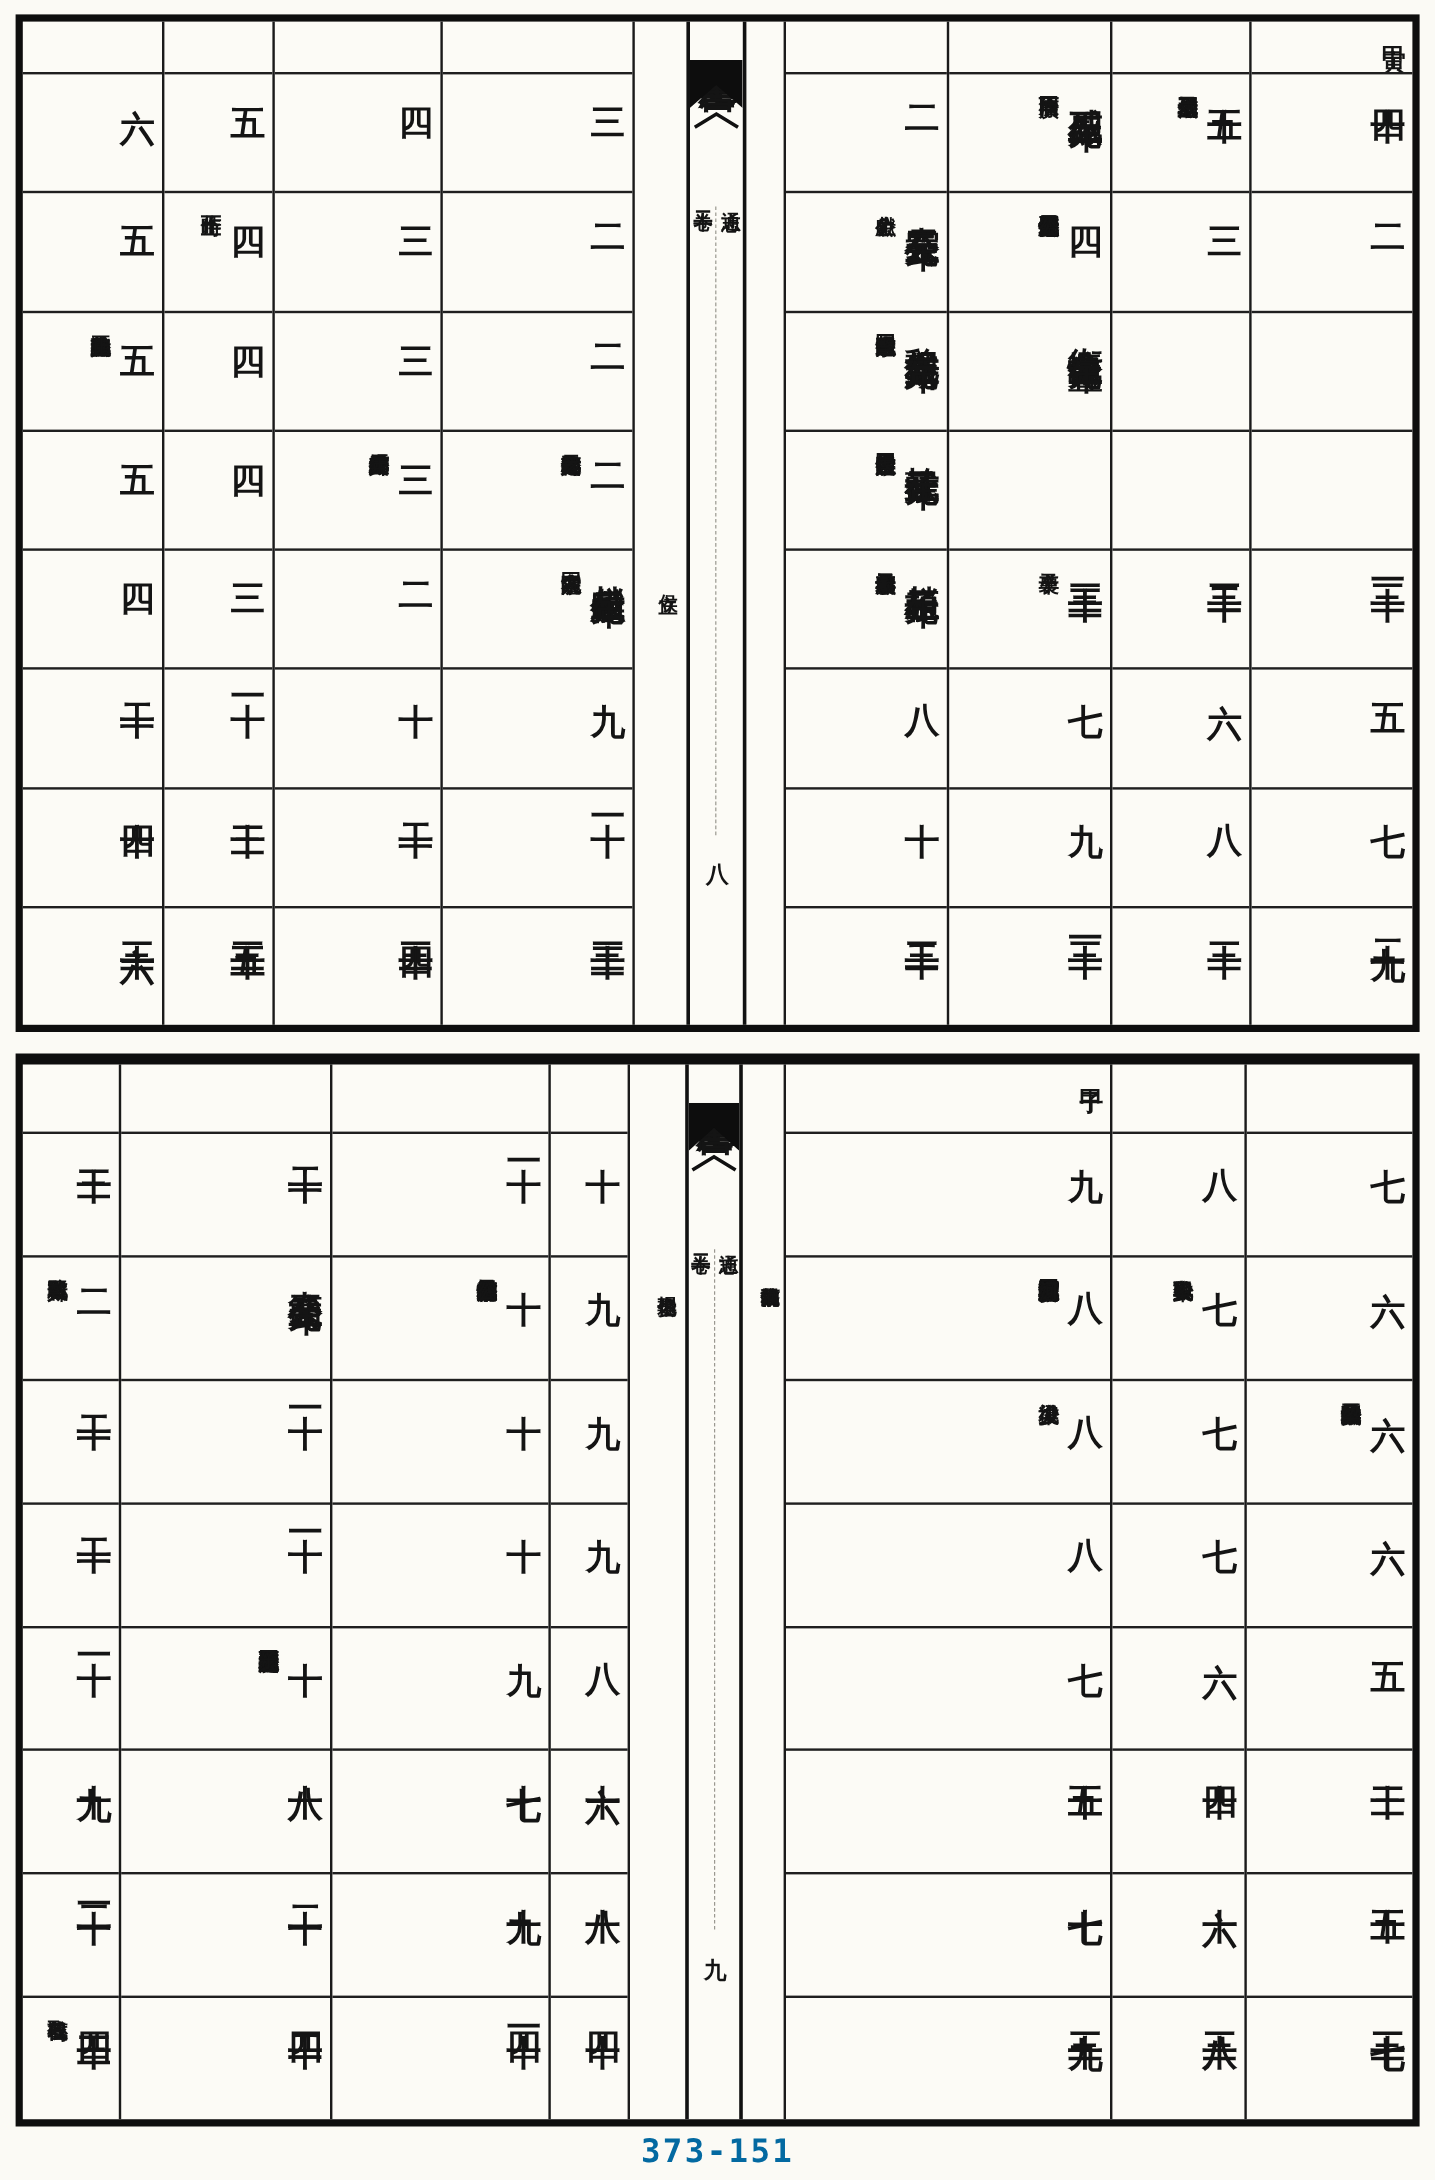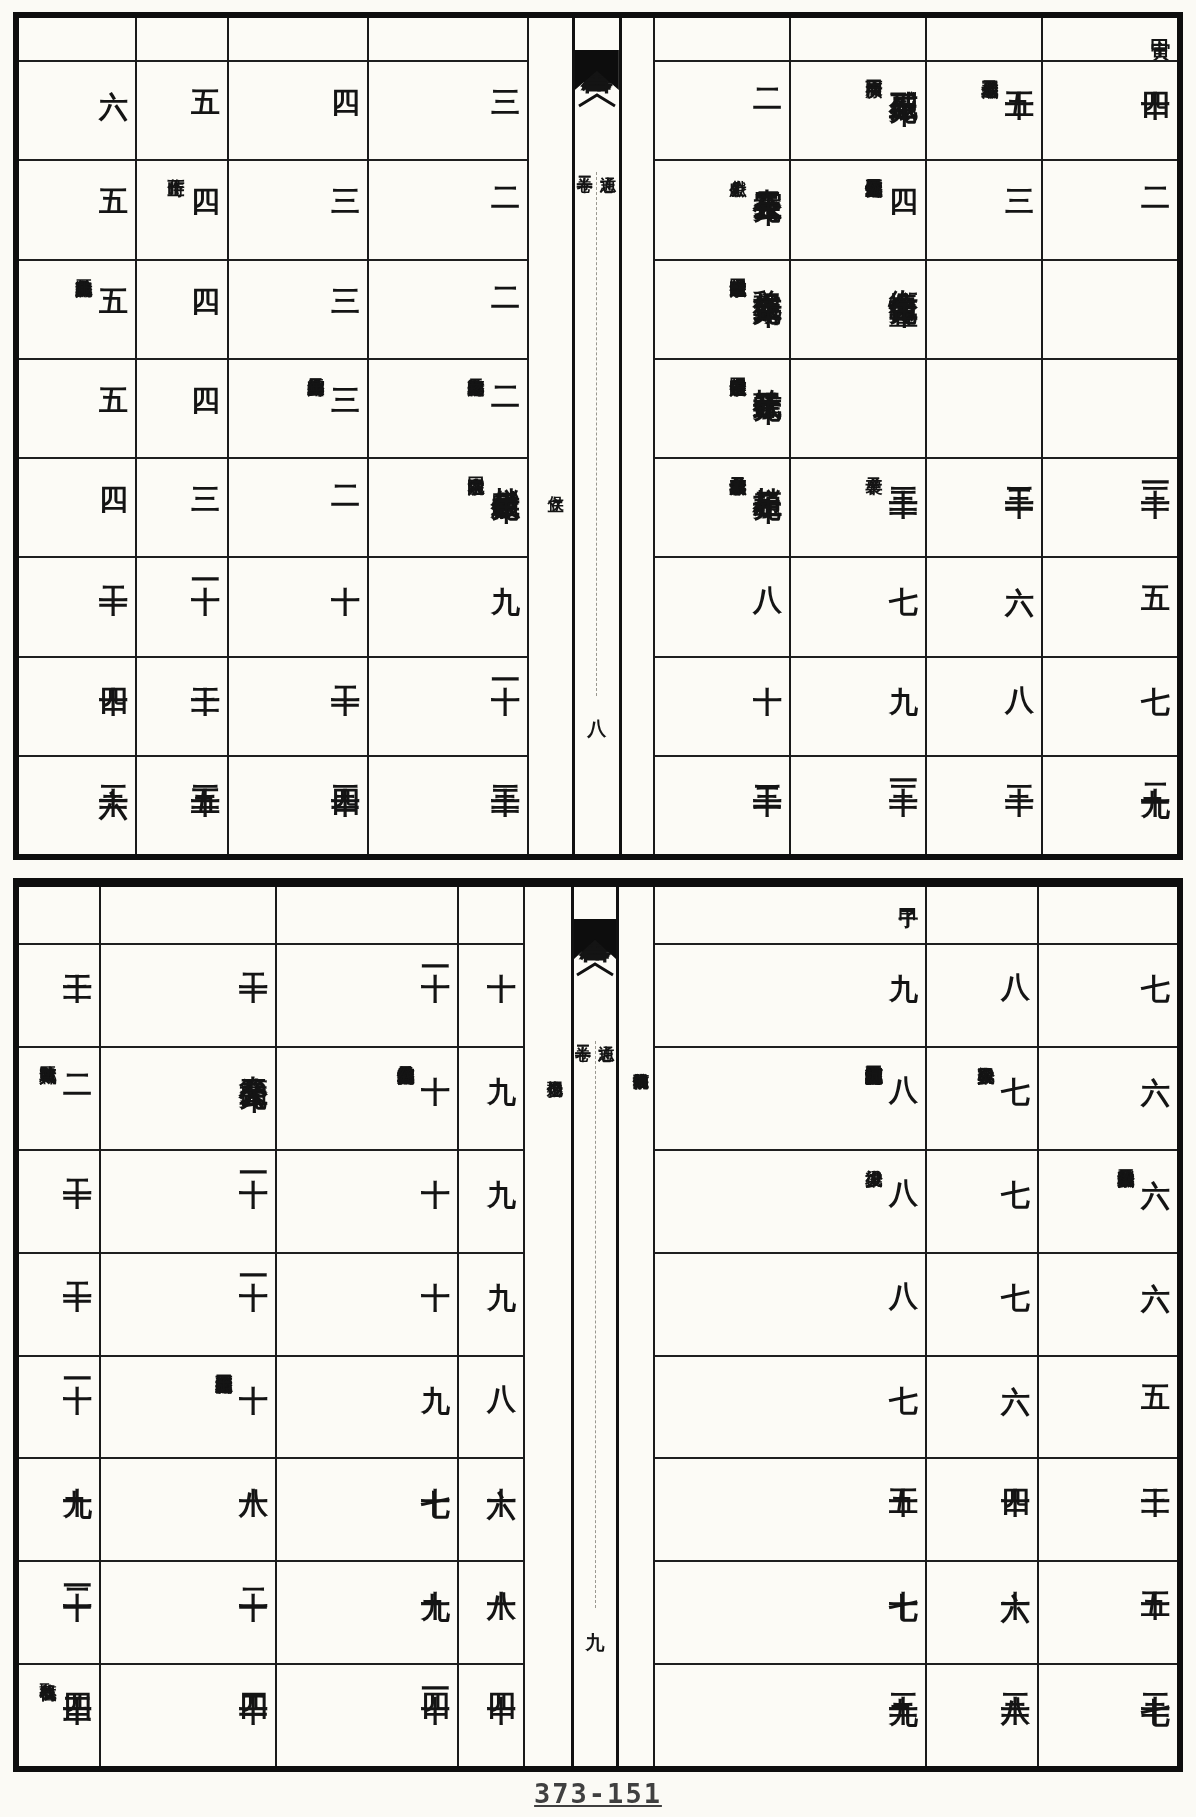--- a/index.html
+++ b/index.html
@@ -78,21 +78,21 @@
     font-size:19px;font-weight:700;flex:0 0 auto;margin-bottom:150px;
   }
   
   .gnote{
     position:absolute;writing-mode:vertical-rl;text-orientation:upright;
     font-size:16px;font-weight:600;line-height:1.3;
   }
   #page-number{
     position:absolute;top:1778px;left:50%;transform:translateX(-50%);
     font-family:"DejaVu Sans Mono","DejaVu Sans",monospace;
-    font-size:27px;font-weight:700;letter-spacing:2px;color:#404040;text-decoration:underline;
+    font-size:27px;font-weight:700;letter-spacing:2px;color:#0369a1;
   }
 </style>
 </head>
 <body>
 
 <div class="block" id="block-0">
   <div class="pageL">
       <div class="col" style="width: 116px;">
         <div class="cell ganzhi">
           <div class="vtext"></div>

